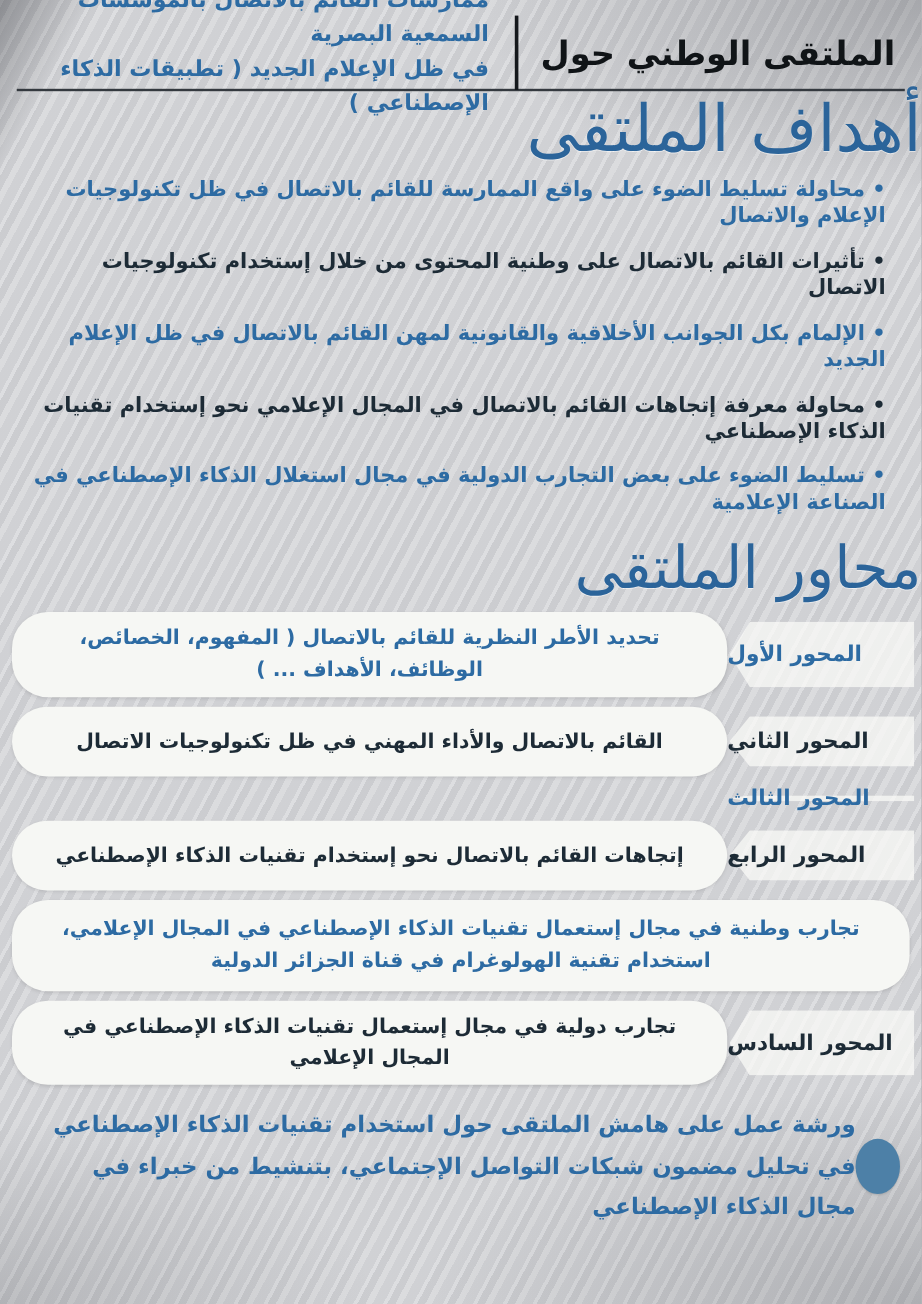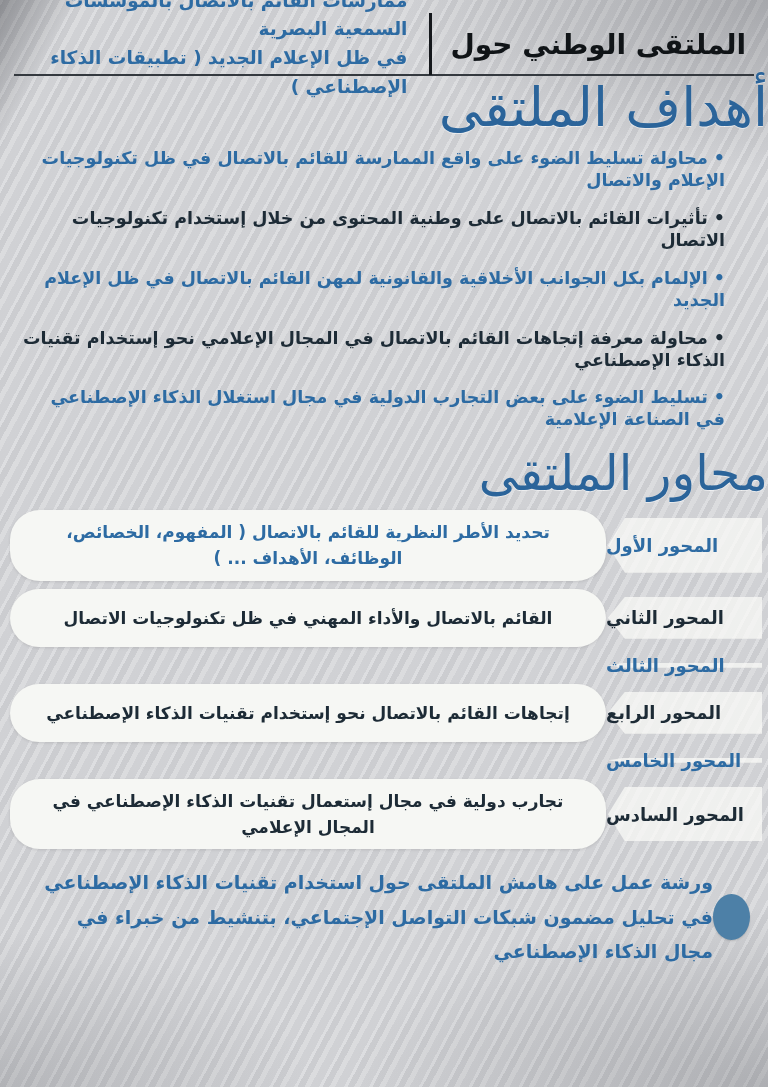--- a/index.html
+++ b/index.html
@@ -40,21 +40,21 @@
   
   .section-heading{
     margin:0;text-align:right;color:#2b649a;font-weight:normal;
     font-size:54px;line-height:1.12;
     text-shadow:0 1px 0 rgba(255,255,255,0.5);
   }
   .objectives-heading{margin-top:2px;}
   .axes-heading{font-size:49px;margin-top:10px;}
   
   .objectives{
-    list-style:none;margin:10px 0 0 0;padding:0 43px 0 16px;
+    list-style:none;margin:10px 0 0 0;padding:0 30px 0 16px;
   }
   .objectives li{
     font-size:17.5px;font-weight:bold;line-height:1.25;
     margin-bottom:16px;text-align:right;
   }
   .objectives .bullet{margin-left:6px;}
   .tone-blue{color:#2d6ba3;}
   .tone-dark{color:#1d2b36;}
   
   .axes{margin:8px 10px 0 10px;}
@@ -149,24 +149,21 @@
 
     <div class="axis-row row-4">
       <div class="axis-label tone-dark">
         <span class="tag"></span>
         <span class="label-text">المحور الرابع</span>
       </div>
       <div class="axis-pill tone-dark">إتجاهات القائم بالاتصال نحو إستخدام تقنيات الذكاء الإصطناعي</div>
     </div>
 
     <div class="axis-row row-5">
-      <div class="axis-label tone-blue">
-        <span class="tag"></span>
-        <span class="label-text">المحور الخامس</span>
-      </div>
+      <div class="axis-pill tone-blue">تجارب وطنية في مجال إستعمال تقنيات الذكاء الإصطناعي في المجال الإعلامي، استخدام تقنية الهولوغرام في قناة الجزائر الدولية</div>
     </div>
 
     <div class="axis-row row-6">
       <div class="axis-label tone-dark">
         <span class="tag"></span>
         <span class="label-text">المحور السادس</span>
       </div>
       <div class="axis-pill tone-dark">تجارب دولية في مجال إستعمال تقنيات الذكاء الإصطناعي في المجال الإعلامي</div>
     </div>
 

